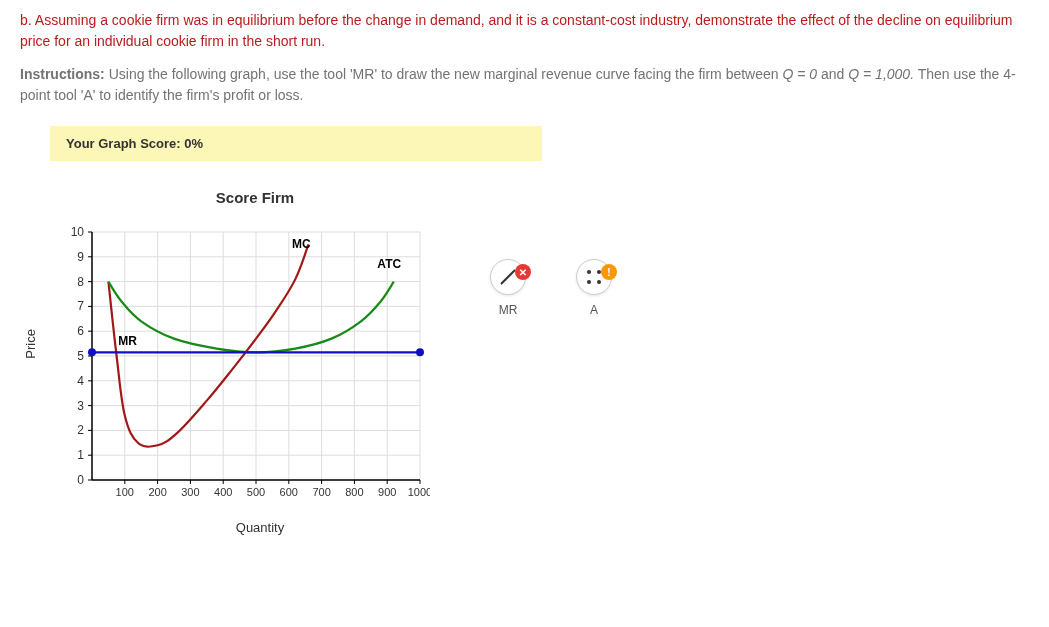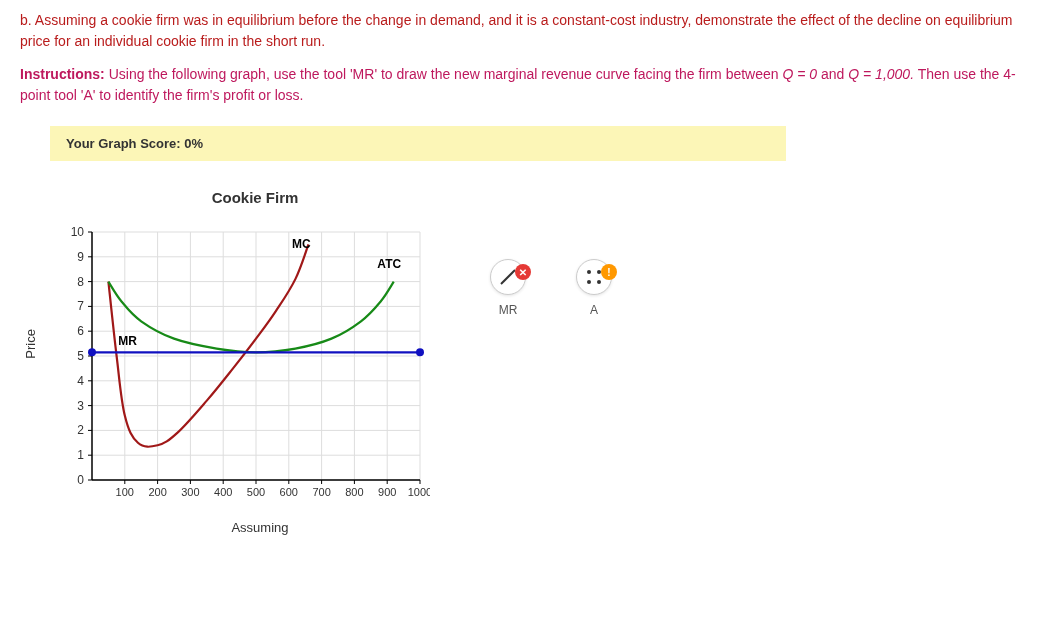--- a/index.html
+++ b/index.html
@@ -1,22 +1,22 @@
 <!DOCTYPE html>
 <html><head>
 <meta charset="utf-8">
 <style>
   * { box-sizing: border-box; margin: 0; padding: 0; }
   body { font-family: Arial, sans-serif; font-size: 14px; color: #333; padding: 10px 20px; width: 1049px; }
   .question-text { color: #b91c1c; line-height: 1.5; margin-bottom: 12px; max-width: 1000px; }
   .question-text .part-label { font-weight: normal; }
-  .instructions { color: #be185d; line-height: 1.5; margin-bottom: 20px; max-width: 1000px; }
+  .instructions { color: #737373; line-height: 1.5; margin-bottom: 20px; max-width: 1000px; }
   .instructions .bold { font-weight: bold; }
   .instructions .italic { font-style: italic; }
-  .score-bar { background: #fcf6b7; padding: 10px 16px; margin-left: 30px; width: 736px; font-weight: bold; font-size: 13px; color: #333; margin-bottom: 28px; }
+  .score-bar { background: #fcf6b7; padding: 10px 16px; margin-left: 30px; width: 492px; font-weight: bold; font-size: 13px; color: #333; margin-bottom: 28px; }
   .chart-row { display: flex; align-items: flex-start; margin-left: 30px; }
   .chart-area { position: relative; width: 380px; }
   .chart-title { font-weight: bold; font-size: 15px; text-align: center; margin-bottom: 20px; margin-left: 30px; }
   .plot-wrap { position: relative; }
   .ylabel { position: absolute; left: -20px; top: 50%; transform: rotate(-90deg) translateX(50%); transform-origin: left center; font-size: 13px; }
   .xlabel { text-align: center; margin-top: 14px; font-size: 13px; margin-left: 40px; }
   svg.plot { display: block; }
   .tools { display: flex; gap: 50px; margin-left: 60px; margin-top: 70px; }
   .tool { display: flex; flex-direction: column; align-items: center; gap: 8px; cursor: pointer; }
   .tool-circle { width: 36px; height: 36px; border-radius: 50%; border: 1px solid #ccc; background: #fff; display: flex; align-items: center; justify-content: center; position: relative; box-shadow: 0 1px 3px rgba(0,0,0,0.1); }
@@ -34,21 +34,21 @@
 </div>
 
 <div class="instructions">
   <span class="bold">Instructions:</span><span> Using the following graph, use the tool 'MR' to draw the new marginal revenue curve facing the firm between </span><span class="italic">Q = 0</span><span> and </span><span class="italic">Q = 1,000.</span><span> Then use the 4-point tool 'A' to identify the firm's profit or loss.</span>
 </div>
 
 <div class="score-bar">Your Graph Score: 0%</div>
 
 <div class="chart-row">
   <div class="chart-area">
-    <div class="chart-title">Cookie Firm</div>
+    <div class="chart-title">Score Firm</div>
     <div class="plot-wrap">
       <div class="ylabel">Price</div>
       <svg class="plot" id="plot-svg" width="380" height="280">
           <line x1="74.80000000000001" y1="254" x2="74.80000000000001" y2="6" stroke="#ddd" stroke-width="1"></line>
           <line x1="107.60000000000001" y1="254" x2="107.60000000000001" y2="6" stroke="#ddd" stroke-width="1"></line>
           <line x1="140.39999999999998" y1="254" x2="140.39999999999998" y2="6" stroke="#ddd" stroke-width="1"></line>
           <line x1="173.20000000000002" y1="254" x2="173.20000000000002" y2="6" stroke="#ddd" stroke-width="1"></line>
           <line x1="206" y1="254" x2="206" y2="6" stroke="#ddd" stroke-width="1"></line>
           <line x1="238.79999999999998" y1="254" x2="238.79999999999998" y2="6" stroke="#ddd" stroke-width="1"></line>
           <line x1="271.6" y1="254" x2="271.6" y2="6" stroke="#ddd" stroke-width="1"></line>
@@ -113,21 +113,21 @@
           <path d="M 58.400000000000006 55.599999999999994 C 59.876000000000005 68.99199999999999 63.647999999999996 105.8944 66.6 130 C 69.55199999999999 154.10559999999998 70.96240000000002 173.896 74.80000000000001 189.51999999999998 C 78.6376 205.14399999999998 82.016 211.44320000000002 87.92 216.8 C 93.824 222.1568 100.51520000000001 221.06560000000002 107.60000000000001 219.28 C 114.68480000000001 217.49439999999998 118.424 214.9152 127.28 206.88 C 136.136 198.8448 146.7632 186.2464 156.8 174.64 C 166.8368 163.03359999999998 174.184 153.55999999999997 183.04 142.39999999999998 C 191.896 131.23999999999998 198.3248 122.90719999999997 206 112.63999999999999 C 213.6752 102.3728 218.5952 96.07360000000001 225.68 85.36000000000001 C 232.7648 74.64640000000001 239.456 65.17280000000001 245.35999999999999 53.120000000000005 C 251.26399999999998 41.0672 256.1184 24.649600000000007 258.48 18.400000000000006" stroke="#a01818" stroke-width="2.2" fill="none"></path>
           <text x="242.07999999999998" y="22.120000000000005" font-size="12" font-weight="bold" fill="#000">MC</text>
           <path d="M 58.400000000000006 55.599999999999994 C 60.7616 59.17119999999999 65.616 68.2976 71.52 75.44 C 77.42399999999999 82.58239999999999 81.75359999999999 88.584 91.19999999999999 95.28 C 100.64639999999999 101.976 110.4208 107.72959999999999 124 112.63999999999999 C 137.5792 117.55039999999998 151.88 120.1048 166.64 122.56 C 181.39999999999998 125.01520000000001 191.8304 126.28 206 126.28 C 220.1696 126.28 231.7808 125.01520000000001 245.35999999999999 122.56 C 258.93919999999997 120.1048 269.632 117.55039999999998 281.44 112.63999999999999 C 293.248 107.72959999999999 302.104 101.976 310.96 95.28 C 319.816 88.584 324.736 82.58239999999999 330.64 75.44 C 336.544 68.2976 341.3984 59.17119999999999 343.76 55.599999999999994" stroke="#178a17" stroke-width="2.2" fill="none"></path>
           <text x="327.36" y="41.95999999999998" font-size="12" font-weight="bold" fill="#000">ATC</text>
           <path d="M 42 126.28 L 370 126.28" stroke="#1010c0" stroke-width="2.2" fill="none"></path>
           <circle cx="42" cy="126.28" r="4" fill="#1010c0"></circle>
           <circle cx="370" cy="126.28" r="4" fill="#1010c0"></circle>
           <text x="68.24000000000001" y="118.84" font-size="12" font-weight="bold" fill="#000">MR</text>
         </svg>
     </div>
-    <div class="xlabel">Assuming</div>
+    <div class="xlabel">Quantity</div>
   </div>
 
   <div class="tools">
     <div class="tool">
       <div class="tool-circle">
         <svg width="22" height="22">
             <line x1="4" y1="18" x2="18" y2="4" stroke="#333" stroke-width="2"></line>
           </svg>
         <div class="tool-badge badge-x">✕</div>
       </div>

